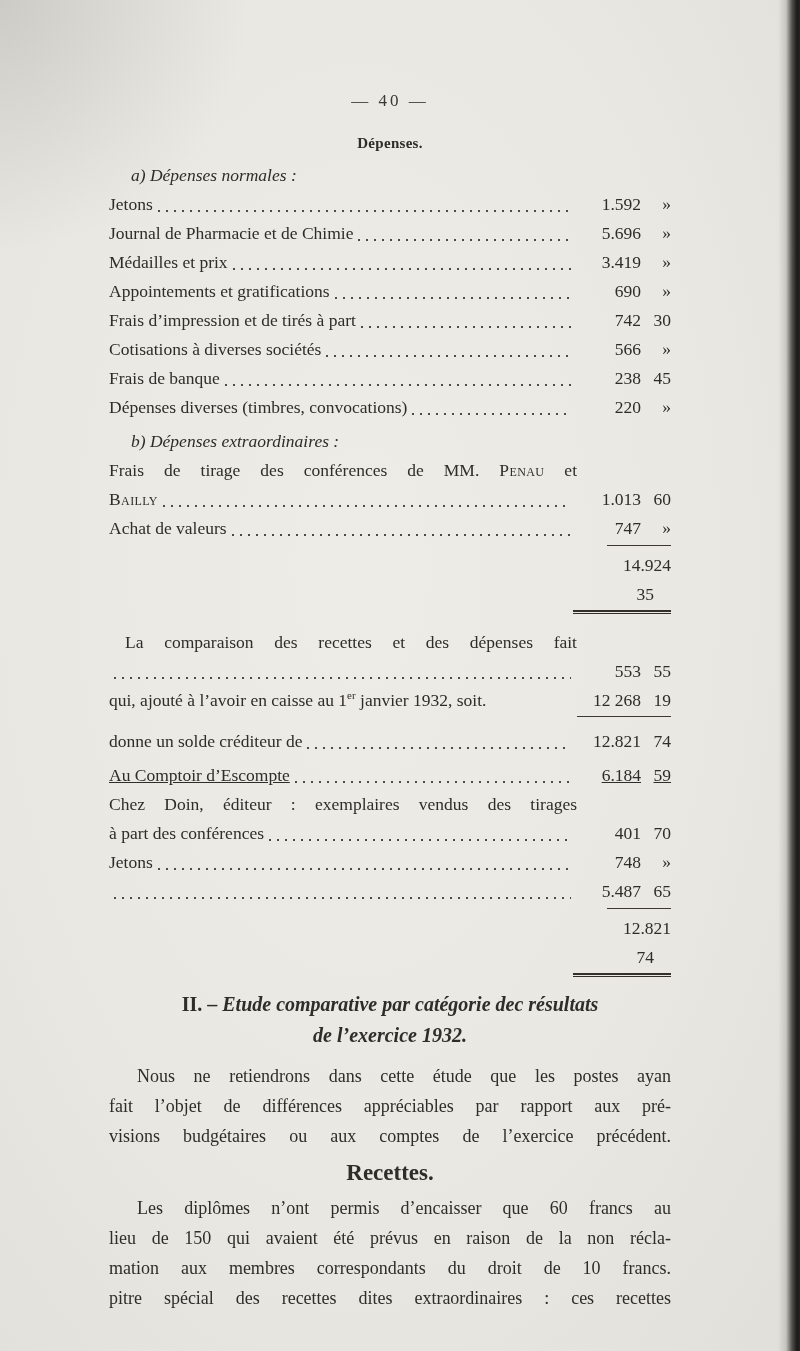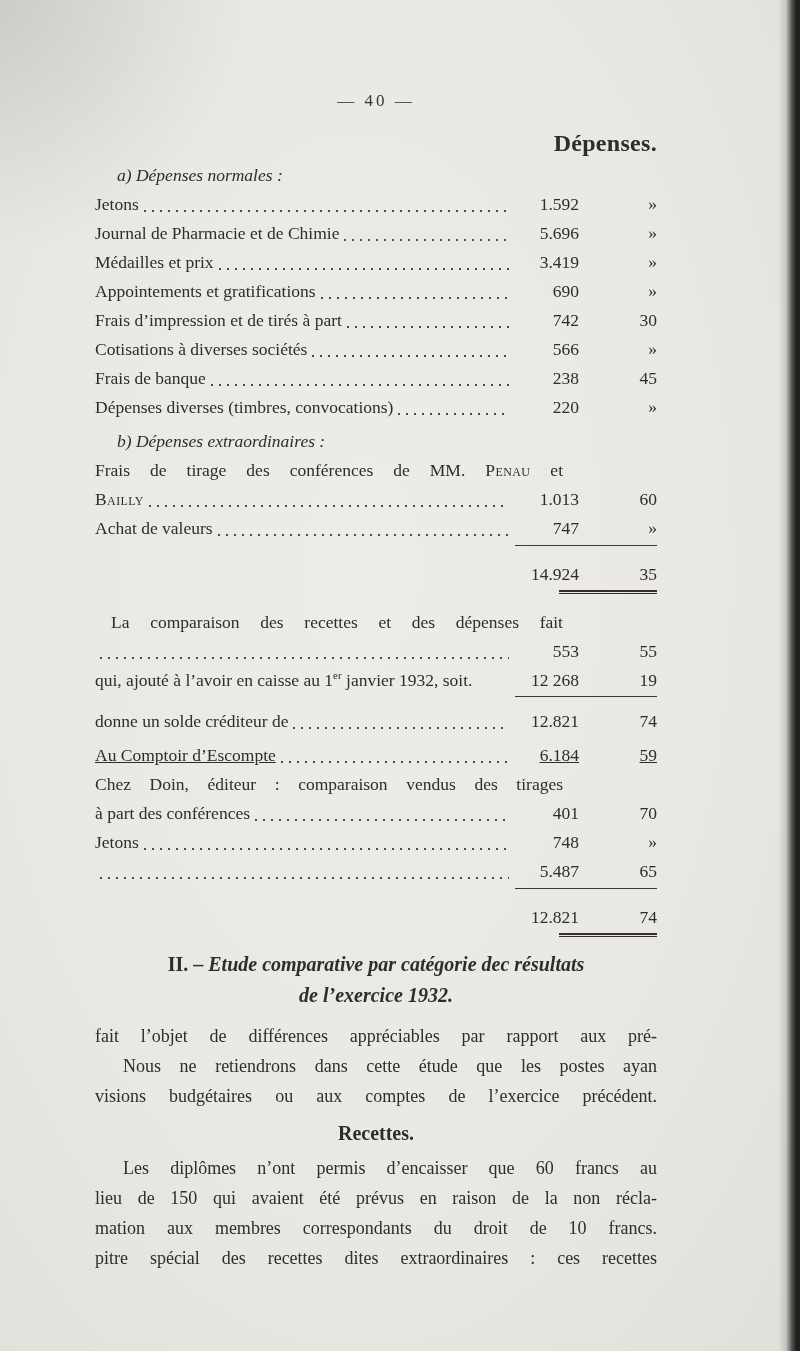--- a/index.html
+++ b/index.html
@@ -17,38 +17,38 @@
         rgba(0,0,0,0) 0px, rgba(0,0,0,0) 778px,
         rgba(70,66,60,0.18) 786px,
         rgba(35,33,30,0.75) 792px,
         #1b1a18 797px, #26241f 800px),
       radial-gradient(circle at 0% 0%, rgba(60,55,48,0.14), rgba(0,0,0,0) 16%),
       radial-gradient(ellipse at 45% 42%, #edece7 0%, #e9e8e3 55%, #e0dfd9 100%);
   }
 
   .content {
     position: absolute;
-    left: 95px;
+    left: 109px;
     top: 90px;
     width: 562px;
   }
 
   .pageno {
     text-align: center;
     font-size: 17px;
     letter-spacing: 3px;
     line-height: 22px;
     margin-bottom: 18px;
     color: #3a3833;
   }
 
   .h1 {
-    text-align: right;
+    text-align: center;
     font-weight: 700;
-    font-size: 24px;
+    font-size: 15px;
     line-height: 26px;
     letter-spacing: 0.3px;
     margin-bottom: 5px;
   }
 
   .sub {
     font-style: italic;
     font-size: 17.5px;
     line-height: 29px;
     text-indent: 22px;
@@ -63,27 +63,27 @@
   }
   .lbl { white-space: nowrap; }
   .dots {
     flex: 1;
     align-self: flex-end;
     height: 2px;
     margin: 0 6px 7px 5px;
     background-image: repeating-linear-gradient(to right, #4e4a44 0 2px, rgba(0,0,0,0) 2px 8px);
   }
   .spacer { flex: 1; }
-  .grp { display: inline-flex; align-items: center; gap: 48px; }
+  .grp { display: inline-flex; align-items: center; }
   .amt { width: 64px; text-align: right; white-space: nowrap; }
   .cts { width: 30px; text-align: right; white-space: nowrap; }
 
   .grp.ruled { border-bottom: 1px solid #3c3934; padding-bottom: 1px; }
   .row.total { justify-content: flex-end; margin-top: 2px; }
-  .grp.topline { border-top: 1px solid #3c3934; padding-top: 14px; }
+  .grp.topline { border-top: 1px solid #3c3934; padding-top: 5px; flex-direction: column; }
   .dblrule {
     width: 98px;
     height: 4px;
     margin-left: auto;
     margin-top: 1px;
     border-top: 2px solid #33302b;
     border-bottom: 1px solid #33302b;
   }
 
   .tline {
@@ -120,21 +120,21 @@
     text-align: justify;
     text-align-last: justify;
   }
   .pline.ind { text-indent: 28px; }
 
   .h3 {
     margin-top: 10px;
     margin-bottom: 8px;
     text-align: center;
     font-weight: 700;
-    font-size: 20px;
+    font-size: 23px;
     line-height: 24px;
   }
 </style>
 </head>
 <body>
 
 <div class="scan">
   <div class="content">
 
     <div class="pageno">— 40 —</div>
@@ -265,21 +265,21 @@
     </div>
 
     <div class="row escompte">
       <span class="lbl">Au Comptoir d’Escompte</span>
       <span class="dots"></span>
       <span class="grp">
           <span class="amt">6.184</span>
           <span class="cts">59</span>
         </span>
     </div>
-    <div class="tline">Chez Doin, éditeur : comparaison vendus des tirages</div>
+    <div class="tline">Chez Doin, éditeur : exemplaires vendus des tirages</div>
     <div class="row">
       <span class="lbl">à part des conférences</span>
       <span class="dots"></span>
       <span class="grp">
           <span class="amt">401</span>
           <span class="cts">70</span>
         </span>
     </div>
     <div class="row">
       <span class="lbl">Jetons</span>
@@ -302,22 +302,22 @@
           <span class="amt">12.821</span>
           <span class="cts">74</span>
         </span>
     </div>
     <div class="dblrule"></div>
 
     <div class="h2"><span class="roman">II. – </span><span>Etude comparative par catégorie dec résultats</span></div>
     <div class="h2" style="margin-top:0;">de l’exercice 1932.</div>
 
     <div class="para">
+      <div class="pline ind">Nous ne retiendrons dans cette étude que les postes ayan</div>
       <div class="pline">fait l’objet de différences appréciables par rapport aux pré-</div>
-      <div class="pline ind">Nous ne retiendrons dans cette étude que les postes ayan</div>
       <div class="pline">visions budgétaires ou aux comptes de l’exercice précédent.</div>
     </div>
 
     <div class="h3">Recettes.</div>
 
     <div>
       <div class="pline ind">Les diplômes n’ont permis d’encaisser que 60 francs au</div>
       <div class="pline">lieu de 150 qui avaient été prévus en raison de la non récla-</div>
       <div class="pline">mation aux membres correspondants du droit de 10 francs.</div>
     </div>

